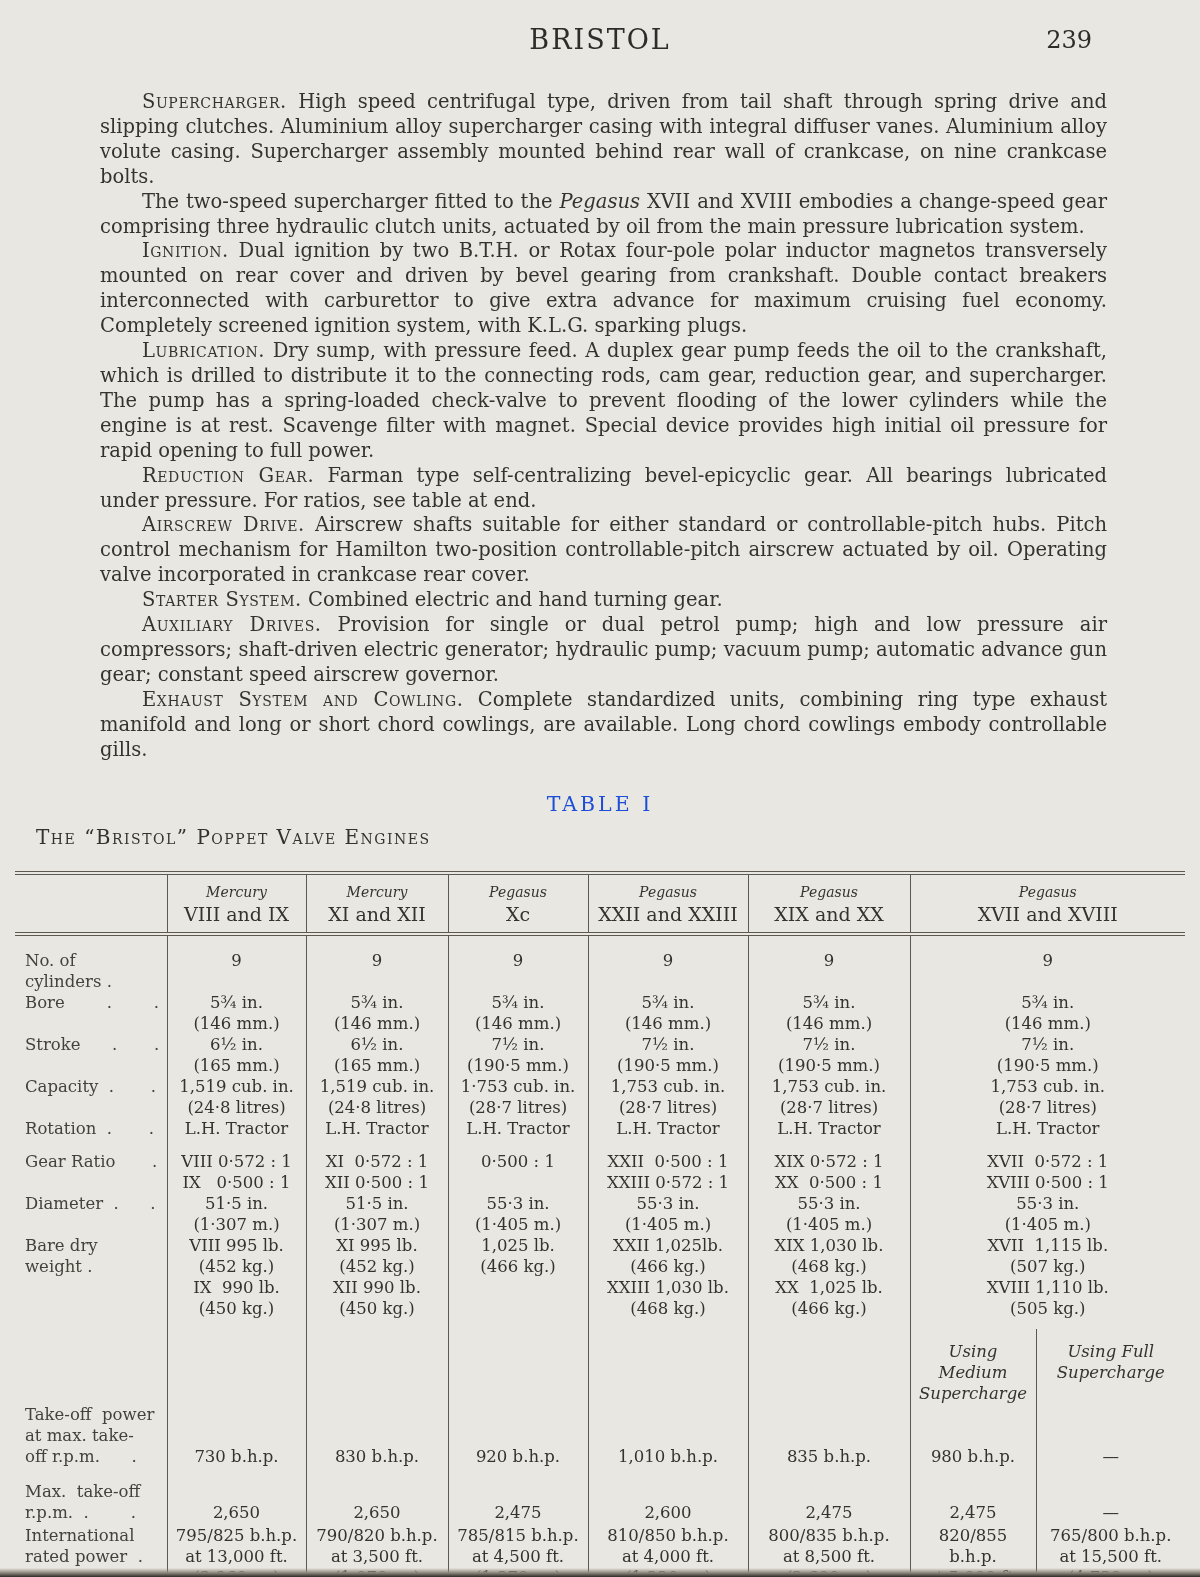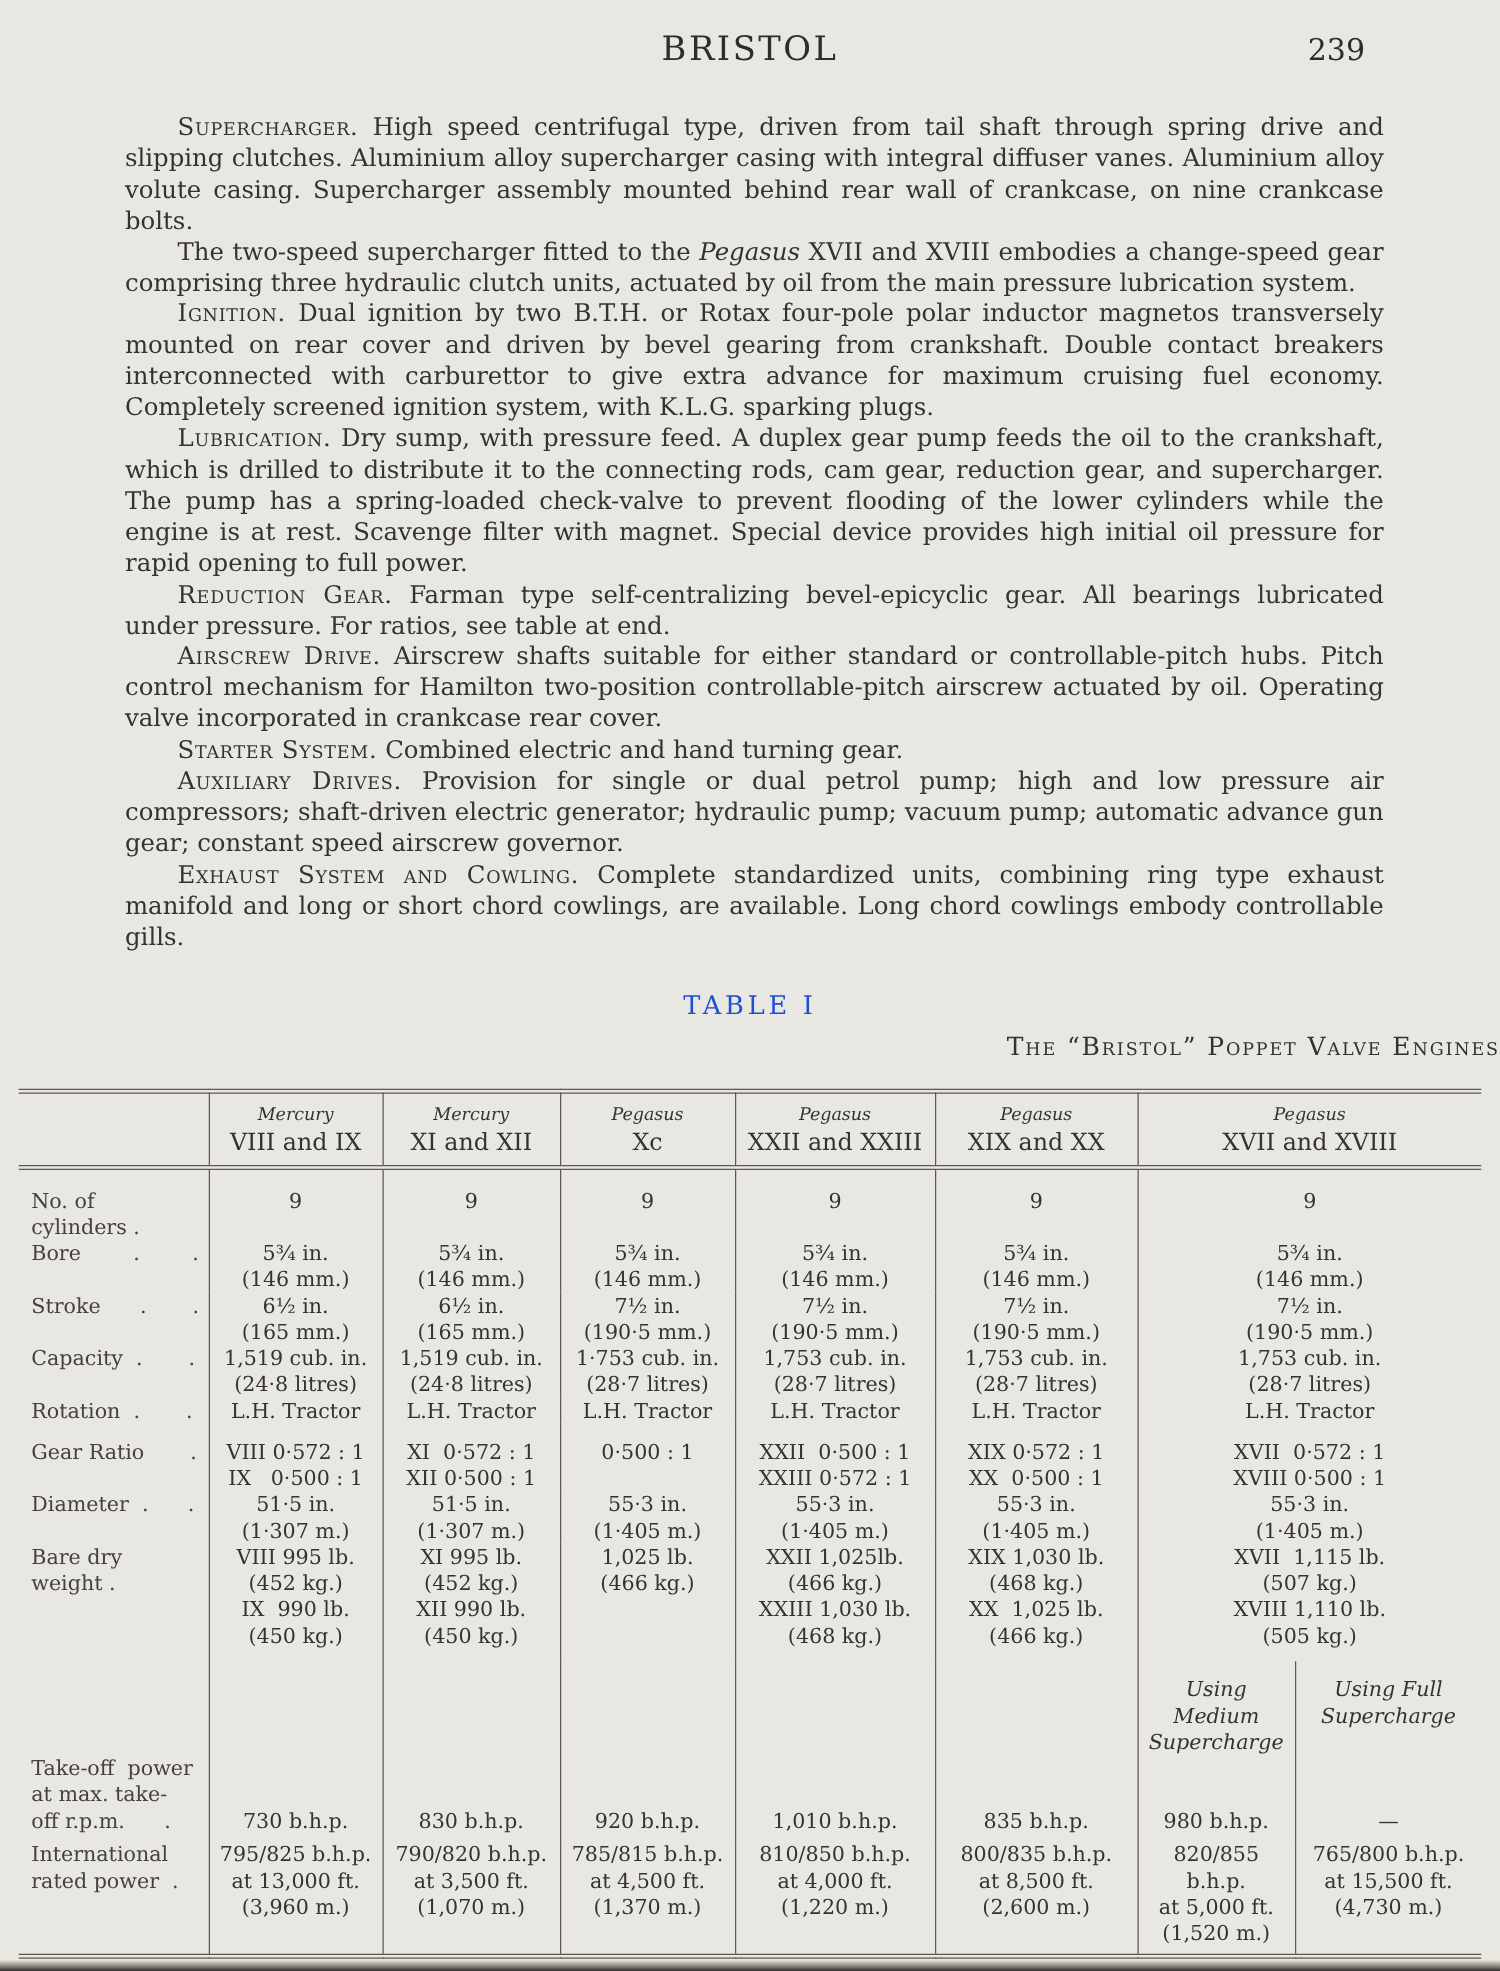--- a/index.html
+++ b/index.html
@@ -36,21 +36,21 @@
   .body-text{margin:32px 93px 0 100px;}
   .para{
     margin:0;text-align:justify;
     font-size:19.5px;line-height:24.9px;text-indent:42px;
     color:var(--ink);
   }
   .sc{font-variant:small-caps;letter-spacing:0.6px;}
   .it{font-style:italic;}
   
   .table-title{margin-top:30px;text-align:center;font-size:20.5px;letter-spacing:3px;color:#1d4ed8;}
-  .table-subtitle{margin-top:9px;text-align:right;font-size:20px;font-variant:small-caps;letter-spacing:1.5px;color:#34322d;}
+  .table-subtitle{margin-top:9px;text-align:left;font-size:20px;font-variant:small-caps;letter-spacing:1.5px;color:#34322d;padding-left:36px;}
   
   table.engines{
     margin:22px 15px 0 15px;
     width:1170px;
     border-collapse:collapse;
     table-layout:fixed;
     font-size:16.5px;line-height:21px;color:var(--ink);
     border-top:4px double var(--rule);
     border-bottom:4px double var(--rule);
   }
@@ -277,20 +277,31 @@
 off r.p.m.&nbsp;&nbsp;&nbsp;&nbsp;&nbsp;&nbsp;.</td>
           <td class="vline" style="vertical-align: bottom; padding-bottom: 6px;">730 b.h.p.</td>
           <td class="vline" style="vertical-align: bottom; padding-bottom: 6px;">830 b.h.p.</td>
           <td class="vline" style="vertical-align: bottom; padding-bottom: 6px;">920 b.h.p.</td>
           <td class="vline" style="vertical-align: bottom; padding-bottom: 6px;">1,010 b.h.p.</td>
           <td class="vline" style="vertical-align: bottom; padding-bottom: 6px;">835 b.h.p.</td>
           <td class="vline" style="vertical-align: bottom; padding-bottom: 6px;">980 b.h.p.</td>
           <td class="vline" style="vertical-align: bottom; padding-bottom: 6px;">—</td>
         </tr>
         <tr>
+          <td class="lbl" style="padding-top: 8px; padding-bottom: 2px;">Max.&nbsp;&nbsp;take-off
+r.p.m.&nbsp;&nbsp;.&nbsp;&nbsp;&nbsp;&nbsp;&nbsp;&nbsp;&nbsp;&nbsp;.</td>
+          <td class="vline" style="vertical-align: bottom; padding-top: 8px; padding-bottom: 2px;">2,650</td>
+          <td class="vline" style="vertical-align: bottom; padding-top: 8px; padding-bottom: 2px;">2,650</td>
+          <td class="vline" style="vertical-align: bottom; padding-top: 8px; padding-bottom: 2px;">2,475</td>
+          <td class="vline" style="vertical-align: bottom; padding-top: 8px; padding-bottom: 2px;">2,600</td>
+          <td class="vline" style="vertical-align: bottom; padding-top: 8px; padding-bottom: 2px;">2,475</td>
+          <td class="vline" style="vertical-align: bottom; padding-top: 8px; padding-bottom: 2px;">2,475</td>
+          <td class="vline" style="vertical-align: bottom; padding-top: 8px; padding-bottom: 2px;">—</td>
+        </tr>
+        <tr>
           <td class="lbl" style="padding-bottom: 6px;">International
 rated power&nbsp;&nbsp;.</td>
           <td class="vline" style="vertical-align: top; padding-bottom: 6px;">795/825 b.h.p.
 at 13,000 ft.
 (3,960 m.)</td>
           <td class="vline" style="vertical-align: top; padding-bottom: 6px;">790/820 b.h.p.
 at 3,500 ft.
 (1,070 m.)</td>
           <td class="vline" style="vertical-align: top; padding-bottom: 6px;">785/815 b.h.p.
 at 4,500 ft.

